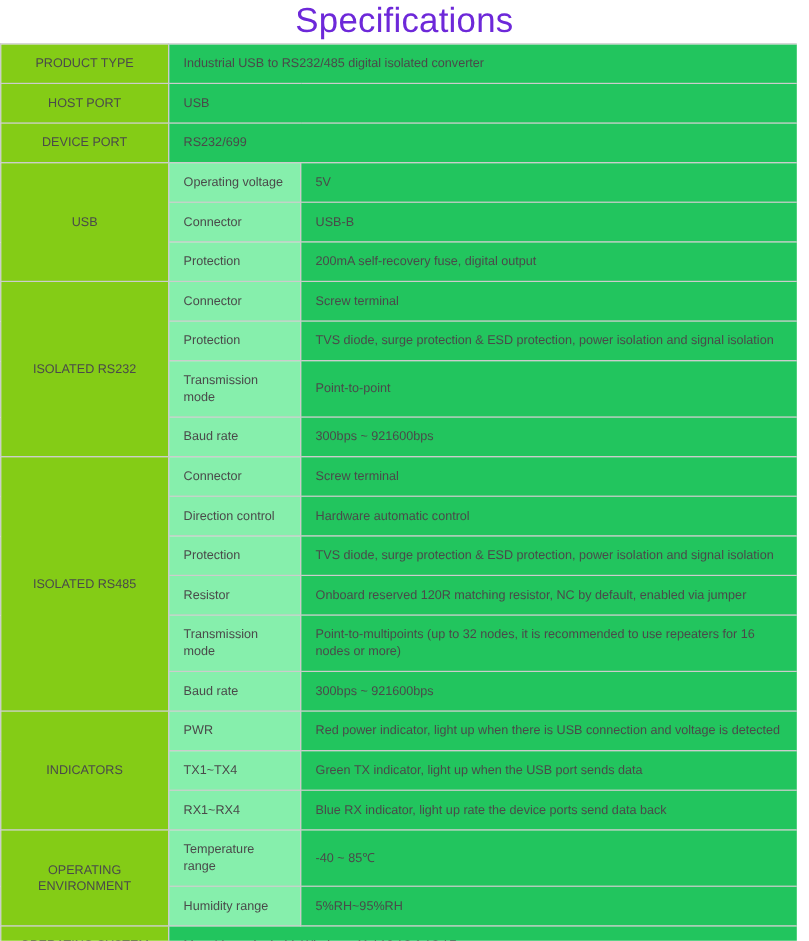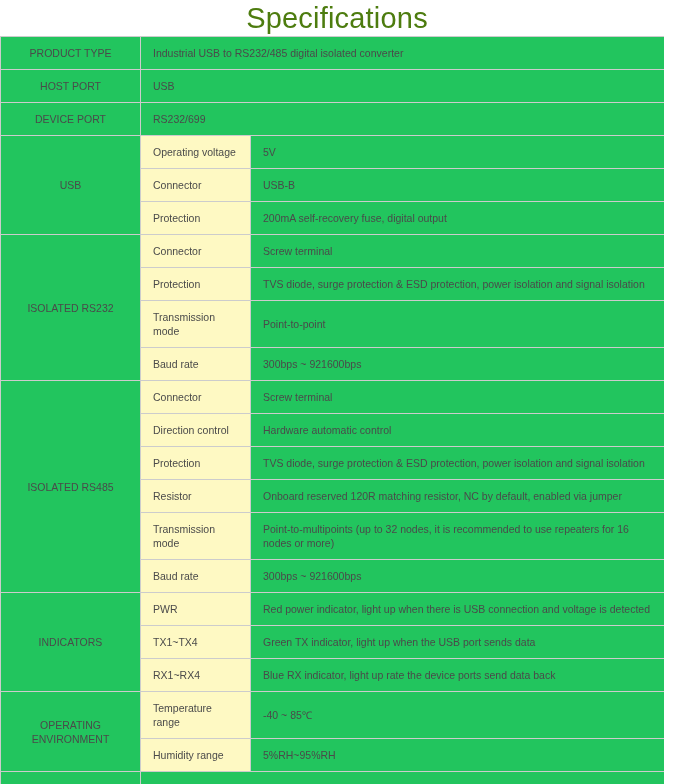--- a/index.html
+++ b/index.html
@@ -8,43 +8,43 @@
     background: #ffffff;
     font-family: "Liberation Sans", sans-serif;
     overflow: hidden;
   }
   .page-title {
     height: 36px;
     line-height: 36px;
     text-align: center;
     font-size: 29px;
     font-weight: 400;
-    color: #4d7c0f;
+    color: #6d28d9;
     letter-spacing: 0.2px;
   }
   table.spec-table {
     border-collapse: collapse;
     table-layout: fixed;
     width: 663px;
   }
   td {
     border: 1px solid #cccccc;
     font-size: 10.5px;
     line-height: 14px;
     color: #4a4a4a;
     padding: 9px 12px;
     vertical-align: middle;
     word-wrap: break-word;
   }
   td:last-child { border-right: none; }
   td.cat {
-    background: #22c55e;
+    background: #84cc16;
     text-align: center;
   }
-  td.lbl { background: #fef9c3; }
+  td.lbl { background: #86efac; }
   td.val { background: #22c55e; }
 </style>
 </head>
 <body>
 
 <div class="page-title">Specifications</div>
 
 <table class="spec-table">
   <colgroup>
     <col style="width:140px">

